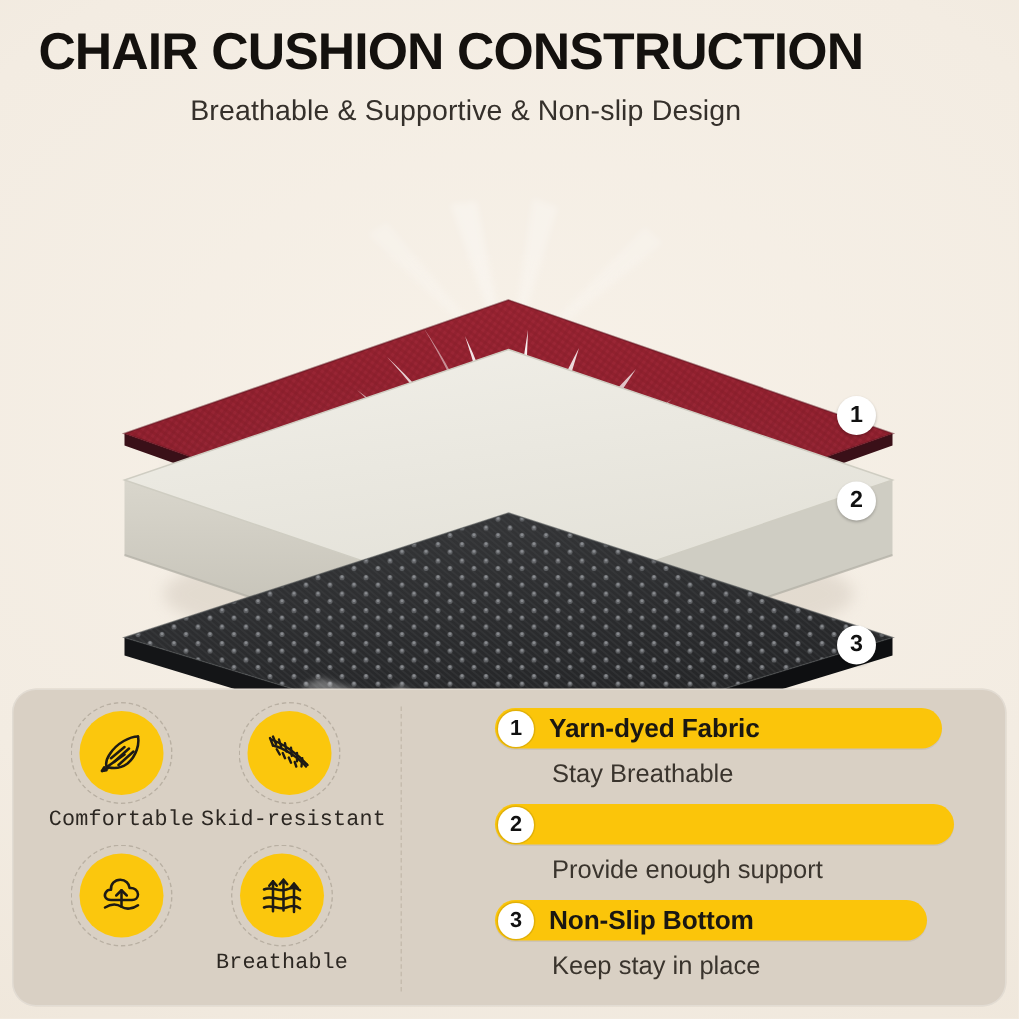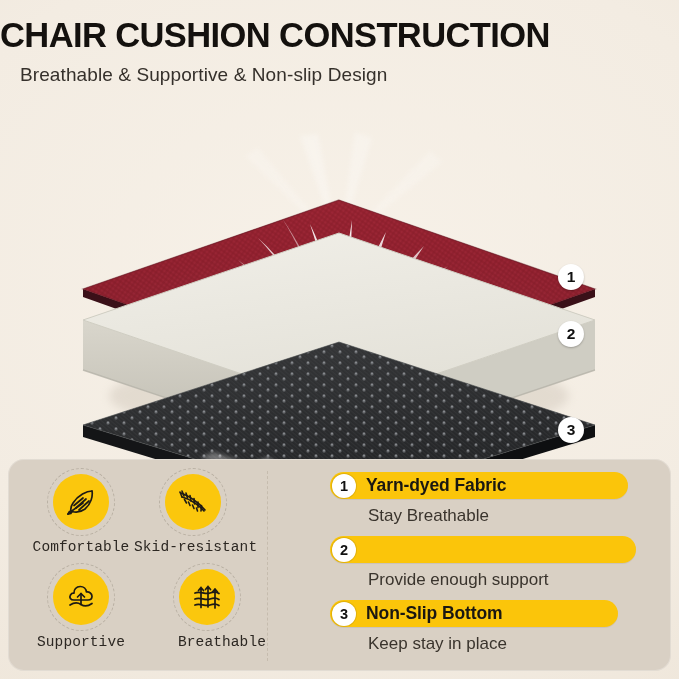--- a/index.html
+++ b/index.html
@@ -6,21 +6,21 @@
   body{
     width:679px;height:679px;overflow:hidden;
     background:#f3ebe0;
     font-family:"Liberation Sans","DejaVu Sans",sans-serif;
     position:relative;
   }
   .page{position:absolute;inset:0;
     background:radial-gradient(120% 90% at 50% 40%,#f7f1e8 0%,#f3ece2 55%,#ece3d6 100%);}
 
   
-  .header{position:absolute;left:0;top:18px;width:601px;text-align:left;}
+  .header{position:absolute;left:0;top:18px;width:601px;text-align:center;}
   .title{
     font-size:34.5px;font-weight:700;letter-spacing:-0.6px;
     color:#14110e;line-height:1;margin:0;
     font-family:"Liberation Sans","DejaVu Sans",sans-serif;
     transform:scaleX(1.0);
   }
   .subtitle{
     margin-top:11px;font-size:19px;color:#30292400;color:#35302b;
     font-weight:400;letter-spacing:.1px;margin-left:20px;
   }
@@ -52,21 +52,21 @@
     position:absolute;left:267px;top:471px;width:0;height:190px;
     border-left:1px dashed #c6bcae;
   }
 
   
   .icon-grid{position:absolute;left:22px;top:474px;width:240px;height:182px;}
   .icon-cell{position:absolute;width:118px;text-align:center;}
   .icon-cell.c0{left:0;top:0;}
   .icon-cell.c1{left:112px;top:0;}
   .icon-cell.c2{left:0;top:95px;}
-  .icon-cell.c3{left:126px;top:95px;text-align:right;}
+  .icon-cell.c3{left:107px;top:95px;}
   .icon-disc{
     width:56px;height:56px;margin:0 auto;border-radius:50%;
     background:#fbc70d;
     display:flex;align-items:center;justify-content:center;
     box-shadow:0 0 0 4px #d9d0c4, 0 0 0 5px rgba(255,255,255,0);
     position:relative;
   }
   .icon-disc::after{
     content:"";position:absolute;left:-6px;top:-6px;right:-6px;bottom:-6px;
     border:1.4px dashed #b9b0a3;border-radius:50%;
@@ -303,21 +303,20 @@
           <g fill="none" stroke="#1d1a15" stroke-width="1.7" stroke-linecap="round" stroke-linejoin="round">
             <path d="M11 21 C7.5 21 6 18.5 7.5 16 C8.3 14.6 9.8 14 11 14.2
                      C10.6 10.5 13.4 7.5 17.2 7.5 C20.7 7.5 23.2 10 23.4 13
                      C26.4 12.6 29 14.6 29 17.3 C29 19.6 27.2 21 25 21 Z"></path>
             <path d="M18 25.5 L18 14.5"></path>
             <path d="M14.5 18 L18 14.5 L21.5 18"></path>
             <path d="M7 26 C11 23.5 15 23.5 18 25.5 C21 27.5 25.5 27 29 24.5"></path>
           </g>
         </svg>
       </div>
-      <div class="icon-label">Supportive</div>
     </div>
 
     <div class="icon-cell c3">
       <div class="icon-disc">
         <svg width="36" height="36" viewBox="0 0 36 36">
           <g fill="none" stroke="#1d1a15" stroke-width="1.7" stroke-linecap="round" stroke-linejoin="round">
             <path d="M6 14 C11 11.5 16 16 21 14 C25 12.4 28 13 30 14.5"></path>
             <path d="M6 20 C11 17.5 16 22 21 20 C25 18.4 28 19 30 20.5"></path>
             <path d="M6 26 C11 23.5 16 28 21 26 C25 24.4 28 25 30 26.5"></path>
             <path d="M12 28.5 L12 8.5 M12 8.5 L9.5 11.5 M12 8.5 L14.5 11.5"></path>

